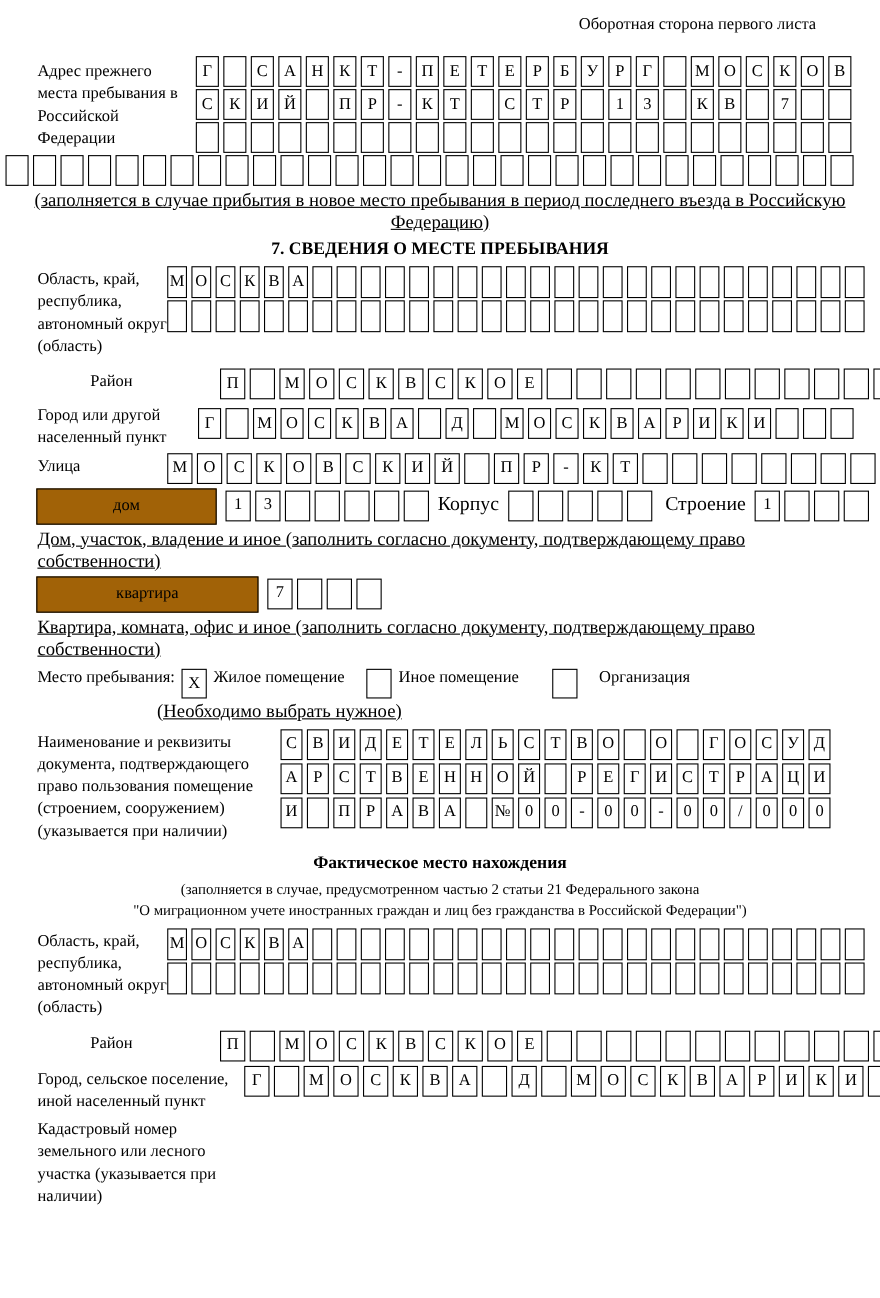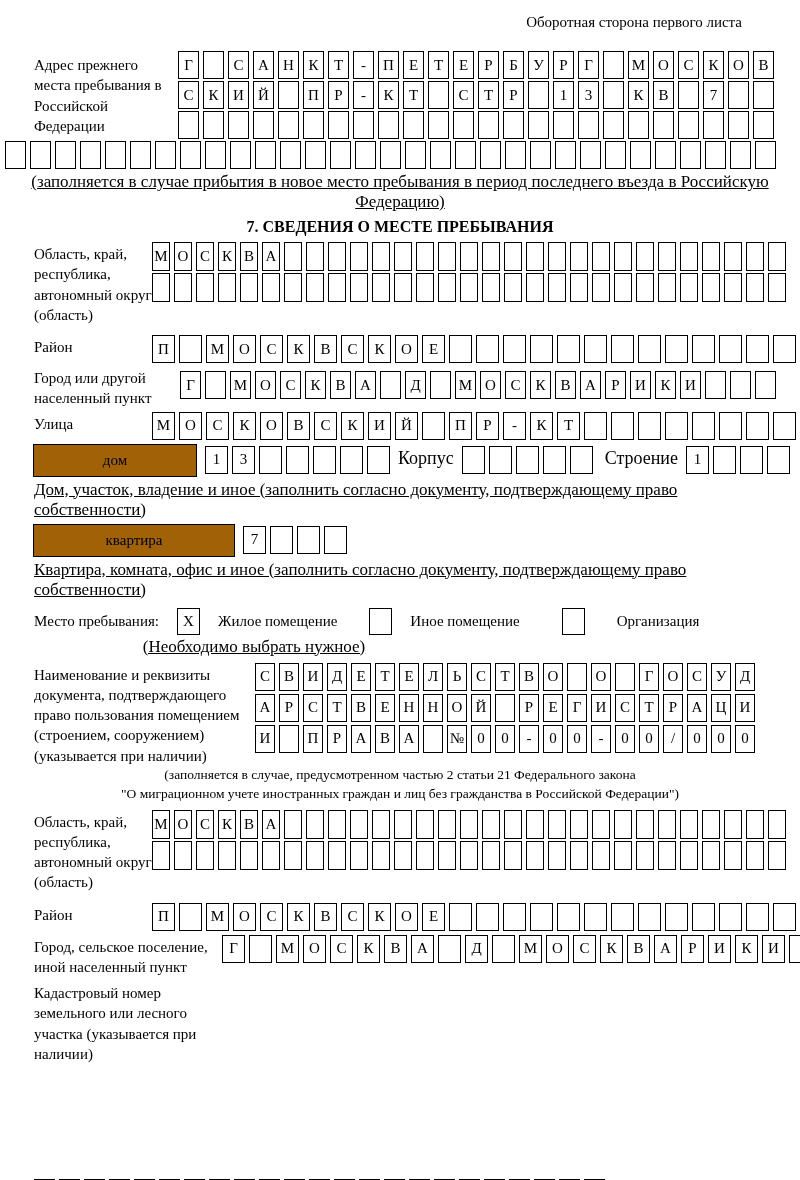--- a/index.html
+++ b/index.html
@@ -34,27 +34,27 @@
     box-sizing:border-box;border:1.8px solid #000;height:33px;background:#a16207;
     display:flex;align-items:center;justify-content:center;font-size:15px;
   }
   .inline-lbl{font-size:18px;padding-top:6px;}
   .chkbox{
     box-sizing:border-box;border:1.6px solid #000;width:23px;height:27px;background:#fff;
     display:flex;align-items:center;justify-content:center;font-size:15px;flex:0 0 auto;
   }
   .house-row{display:flex;align-items:flex-start;gap:8px;margin-top:4px;}
   .house-row .cells{margin-top:2px;}
-  .stay-row{display:flex;align-items:center;gap:18px;margin-top:8px;font-size:15px;}
+  .stay-row{display:flex;align-items:flex-start;gap:6px;margin-top:8px;font-size:15px;}
   .note{font-size:13.5px;text-align:center;margin-left:-24px;line-height:1.4;}
   .stamp-box{
     box-sizing:border-box;border:2px solid #000;width:362px;height:172px;background:#fff;
     margin:6px 0 4px 364px;
   }
-  .mt6{margin-top:6px;} .mt10{margin-top:10px;}
+  .mt6{margin-top:6px;} .mt10{margin-top:10px;margin-left:48px;}
 </style>
 </head>
 <body>
 
 <div class="page">
 
   <div class="hdr">Оборотная сторона первого листа</div>
 
   <div class="row">
     <div class="lbl lblA">Адрес прежнего места пребывания в Российской Федерации</div>
@@ -379,21 +379,21 @@
     <span class="chkbox">X</span>
     <span>Жилое помещение</span>
     <span class="chkbox" style="margin-left:14px;"></span>
     <span>Иное помещение</span>
     <span class="chkbox" style="margin-left:24px;"></span>
     <span style="margin-left:14px;">Организация</span>
   </div>
   <div class="caption" style="text-align:center;width:440px;margin-top:2px;">(Необходимо выбрать нужное)</div>
 
   <div class="row mt6">
-    <div class="lbl lblC">Наименование и реквизиты документа, подтверждающего право пользования помещением (строением, сооружением) (указывается при наличии)</div>
+    <div class="lbl lblC">Наименование и реквизиты документа, подтверждающего право пользования помещение (строением, сооружением) (указывается при наличии)</div>
     <div class="cellcol" style="gap:3px;">
       <div class="cells s20">
           <span class="cell">С</span>
           <span class="cell">В</span>
           <span class="cell">И</span>
           <span class="cell">Д</span>
           <span class="cell">Е</span>
           <span class="cell">Т</span>
           <span class="cell">Е</span>
           <span class="cell">Л</span>
@@ -453,20 +453,21 @@
           <span class="cell">0</span>
           <span class="cell">0</span>
           <span class="cell">/</span>
           <span class="cell">0</span>
           <span class="cell">0</span>
           <span class="cell">0</span>
         </div>
     </div>
   </div>
 
+  <div class="sect-title" style="margin-top:10px;">Фактическое место нахождения</div>
   <div class="note">(заполняется в случае, предусмотренном частью 2 статьи 21 Федерального закона</div>
   <div class="note">"О миграционном учете иностранных граждан и лиц без гражданства в Российской Федерации")</div>
 
   <div class="row mt6">
     <div class="lbl lblB">Область, край, республика, автономный округ (область)</div>
     <div class="cellcol">
       <div class="cells s18">
           <span class="cell">М</span>
           <span class="cell">О</span>
           <span class="cell">С</span>

